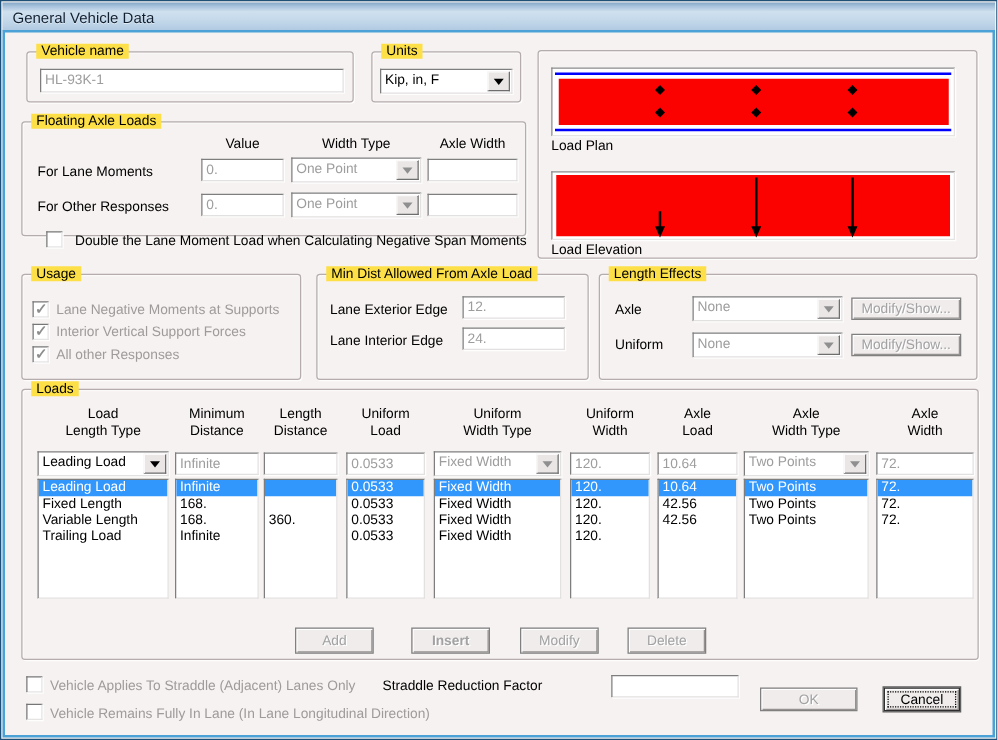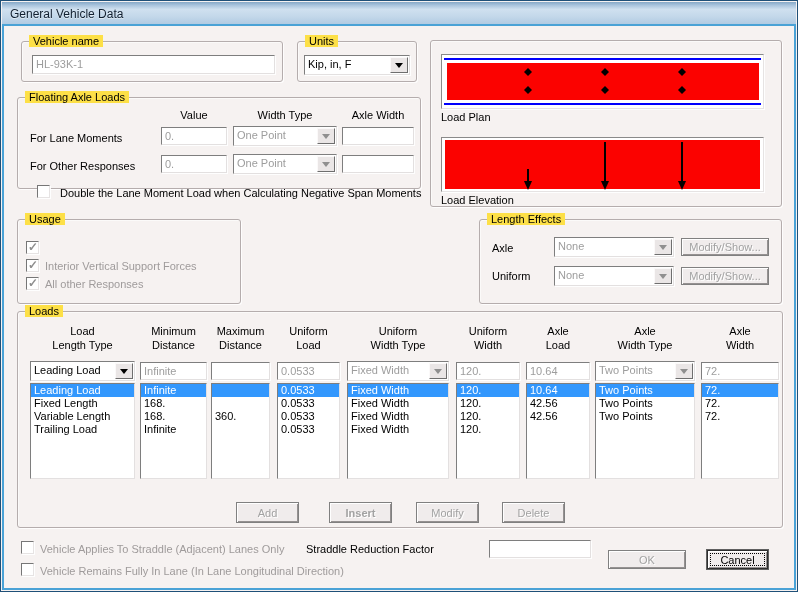--- a/index.html
+++ b/index.html
@@ -126,26 +126,34 @@
     </div>
     <div class="field dis" style="left:324px;top:57px;width:72px;height:18px"></div>
 
     <span class="cb" id="cb-double" style="left:19px;top:87px"></span>
     <span class="label" style="left:42px;top:89px">Double the Lane Moment Load when Calculating Negative Span Moments</span>
   </div>
 
   <div class="group" id="usage-group" style="left:16px;top:218px;width:224px;height:85px">
     <span class="glabel">Usage</span>
   <div class="cb checked" style="left: 8px; top: 21px;"></div>
+      <div class="label dis" style="position: absolute; left: 27px; top: 22px; white-space: nowrap;">Lane Negative Moments at Supports</div>
       <div class="cb checked" style="left: 8px; top: 39px;"></div>
       <div class="label dis" style="position: absolute; left: 27px; top: 40px; white-space: nowrap;">Interior Vertical Support Forces</div>
       <div class="cb checked" style="left: 8px; top: 57px;"></div>
       <div class="label dis" style="position: absolute; left: 27px; top: 58px; white-space: nowrap;">All other Responses</div>
     </div>
 
+  <div class="group" style="left:252px;top:218px;width:218px;height:85px">
+    <span class="glabel">Min Dist Allowed From Axle Load</span>
+    <span class="label" style="left:10px;top:22px">Lane Exterior Edge</span>
+    <div class="field dis" style="left:116px;top:17px;width:82px;height:18px">12.</div>
+    <span class="label" style="left:10px;top:47px">Lane Interior Edge</span>
+    <div class="field dis" style="left:116px;top:42px;width:82px;height:18px">24.</div>
+  </div>
 
   <div class="group" style="left:478px;top:218px;width:303px;height:85px">
     <span class="glabel">Length Effects</span>
     <span class="label" style="left:12px;top:22px">Axle</span>
     <div class="combo dis" style="left:74px;top:17px;width:120px;height:20px">
       <span class="ctext">None</span>
       <span class="cbtn">
           <span class="tri"></span>
         </span>
     </div>
@@ -178,21 +186,21 @@
       </div>
       <div class="hdr" style="left: 122px; top: 13px; width: 67px;">Minimum</div>
       <div class="hdr" style="left: 122px; top: 27px; width: 67px;">Distance</div>
       <div class="field dis" style="left: 122px; top: 50px; width: 67px; height: 18px;">Infinite</div>
       <div class="list" style="left: 122px; top: 71px; width: 67px; height: 96px;">
         <div class="li sel">Infinite</div>
         <div class="li">168.</div>
         <div class="li">168.</div>
         <div class="li">Infinite</div>
       </div>
-      <div class="hdr" style="left: 193px; top: 13px; width: 59px;">Maximum</div>
+      <div class="hdr" style="left: 193px; top: 13px; width: 59px;">Length</div>
       <div class="hdr" style="left: 193px; top: 27px; width: 59px;">Distance</div>
       <div class="field dis" style="left: 193px; top: 50px; width: 59px; height: 18px;"></div>
       <div class="list" style="left: 193px; top: 71px; width: 59px; height: 96px;">
         <div class="li sel"></div>
         <div class="li"></div>
         <div class="li">360.</div>
         <div class="li"></div>
       </div>
       <div class="hdr" style="left: 259px; top: 13px; width: 63px;">Uniform</div>
       <div class="hdr" style="left: 259px; top: 27px; width: 63px;">Load</div>

